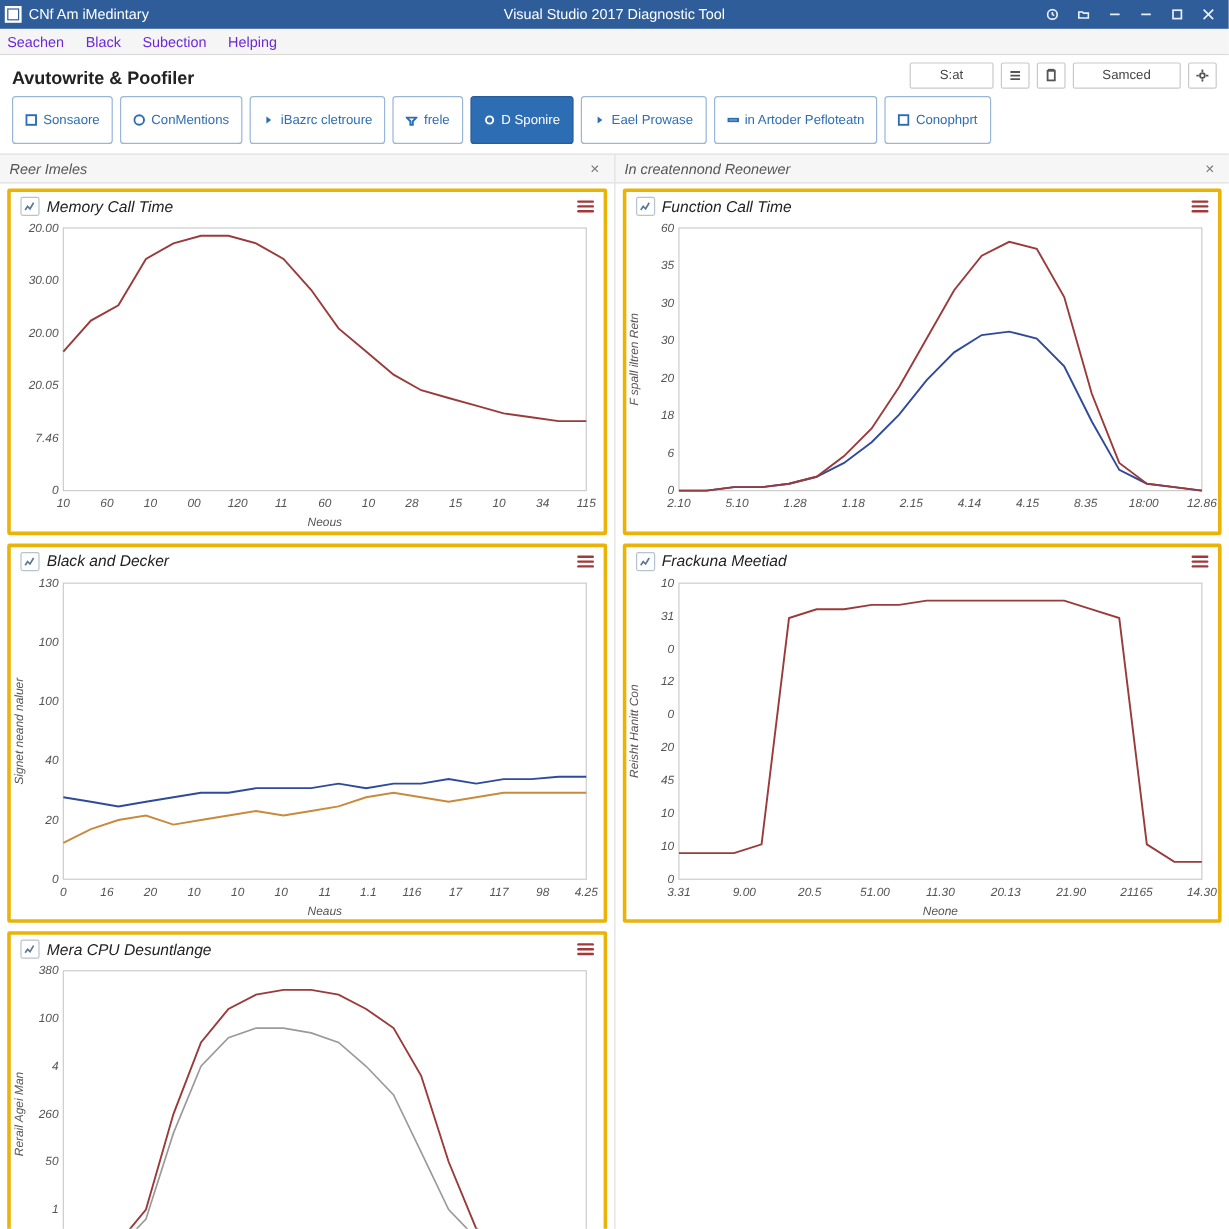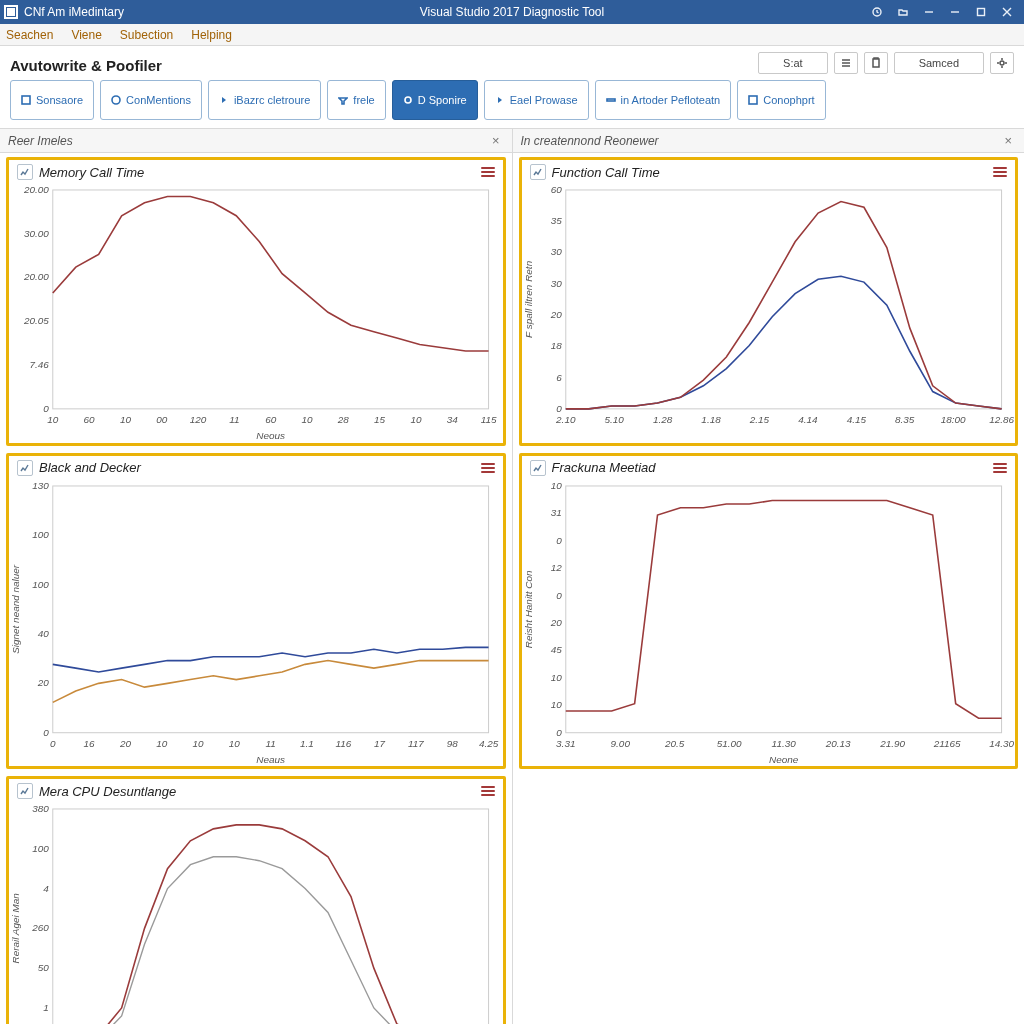--- a/index.html
+++ b/index.html
@@ -5,21 +5,21 @@
   * { box-sizing: border-box; margin: 0; padding: 0; }
   body { font-family: "Segoe UI", Tahoma, sans-serif; font-size: 12px; background: #fdfdfd; color: #333; width: 1024px; height: 1024px; overflow: hidden; }
   .titlebar { background: #2f5d9a; color: #fff; height: 24px; display: flex; align-items: center; padding: 0 4px; position: relative; }
   .titlebar .app-icon { width: 14px; height: 14px; background: #fff; margin-right: 6px; display: flex; align-items: center; justify-content: center; }
   .titlebar .app-icon::before { content: ""; display: block; width: 8px; height: 8px; border: 1.5px solid #2f5d9a; }
   .titlebar .tb-left { font-size: 12px; }
   .titlebar .tb-center { position: absolute; left: 50%; transform: translateX(-50%); font-size: 12px; }
   .titlebar .win-controls { margin-left: auto; display: flex; gap: 0; }
   .titlebar .win-controls .wc { width: 26px; height: 24px; display: flex; align-items: center; justify-content: center; font-size: 12px; color: #eaf0f8; }
   .titlebar .win-controls .wc svg { width: 10px; height: 10px; stroke: #eaf0f8; stroke-width: 1.4; fill: none; }
-  .menubar { background: #f5f5f5; border-bottom: 1px solid #d9d9d9; height: 22px; display: flex; align-items: center; padding: 0 6px; gap: 18px; color: #a16207; font-size: 12px; }
+  .menubar { background: #f5f5f5; border-bottom: 1px solid #d9d9d9; height: 22px; display: flex; align-items: center; padding: 0 6px; gap: 18px; color: #6d28d9; font-size: 12px; }
   .menubar .m-item { cursor: default; }
   .header-row { display: flex; align-items: flex-end; padding: 6px 10px; background: #fff; }
   .page-title { font-size: 15px; font-weight: 600; color: #222; }
   .header-row .right-tools { margin-left: auto; display: flex; gap: 6px; align-items: center; }
   .right-tools .small-btn { border: 1px solid #c9c9c9; background: #fff; height: 22px; padding: 0 24px; font-size: 11px; color: #444; display: flex; align-items: center; gap: 4px; border-radius: 2px; }
   .right-tools .icon-only { width: 24px; justify-content: center; padding: 0; }
   .right-tools .icon-only svg { width: 12px; height: 12px; stroke: #555; fill: none; stroke-width: 1.5; }
   .toolbar { display: flex; gap: 6px; padding: 0 10px 8px 10px; background: #fff; border-bottom: 1px solid #d9d9d9; }
   .toolbar .btn { background: #2d6db3; color: #fff; border-radius: 3px; height: 40px; padding: 0 10px; font-size: 11px; display: flex; align-items: center; gap: 5px; border: 1px solid #265e9a; }
   .toolbar .btn.light { background: #fff; color: #2d6db3; border: 1px solid #98b7d6; }
@@ -82,21 +82,21 @@
     <div class="wc">
         <svg viewBox="0 0 10 10">
           <path d="M1 1l8 8M9 1l-8 8"></path>
         </svg>
       </div>
   </div>
 </div>
 
 <div class="menubar">
   <span class="m-item">Seachen</span>
-  <span class="m-item">Viene</span>
+  <span class="m-item">Black</span>
   <span class="m-item">Subection</span>
   <span class="m-item">Helping</span>
 </div>
 
 <div class="header-row">
   <div class="page-title">Avutowrite &amp; Poofiler</div>
   <div class="right-tools">
     <div class="small-btn">
         <span>S:at</span>
       </div>

